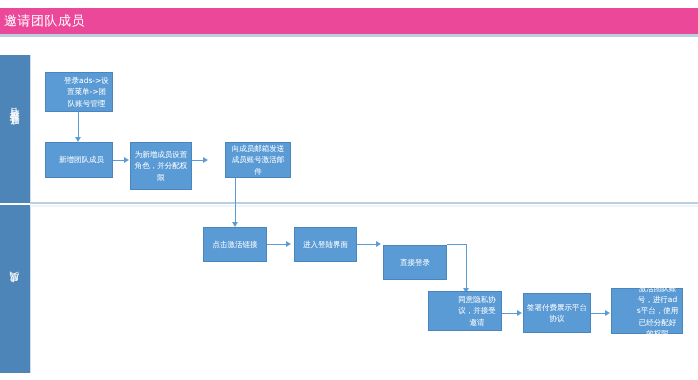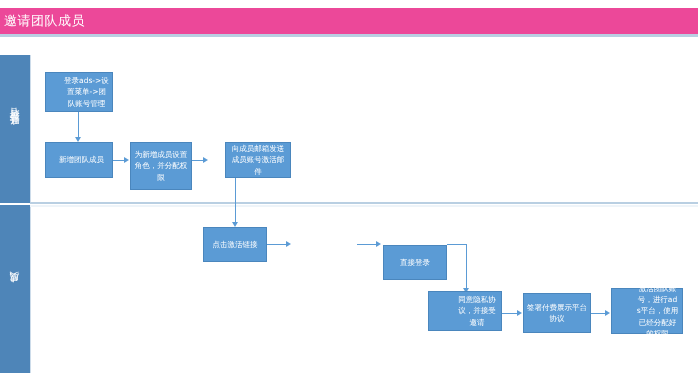--- a/index.html
+++ b/index.html
@@ -124,20 +124,21 @@
   <div class="node" style="left:209px;top:142px;width:66px;height:36px;margin-left:16px;">向成员邮箱发送成员账号激活邮件</div>
 
   <div class="conn v" style="left:235px;top:178px;height:44px;"></div>
   <div class="arrow-d" style="left:232px;top:222px;"></div>
 
   <div class="node" style="left:203px;top:227px;width:64px;height:35px;">点击激活链接</div>
 
   <div class="conn h" style="left:267px;top:244px;width:19px;"></div>
   <div class="arrow-r" style="left:286px;top:241px;"></div>
 
+  <div class="node" style="left:294px;top:227px;width:63px;height:35px;">进入登陆界面</div>
 
   <div class="conn h" style="left:357px;top:244px;width:19px;"></div>
   <div class="arrow-r" style="left:376px;top:241px;"></div>
 
   <div class="node" style="left:383px;top:227px;width:64px;height:35px;margin-top:18px;">直接登录</div>
 
   <div class="conn h" style="left:447px;top:244px;width:19px;"></div>
   <div class="conn v" style="left:466px;top:244px;height:44px;"></div>
   <div class="arrow-d" style="left:463px;top:288px;"></div>
 

